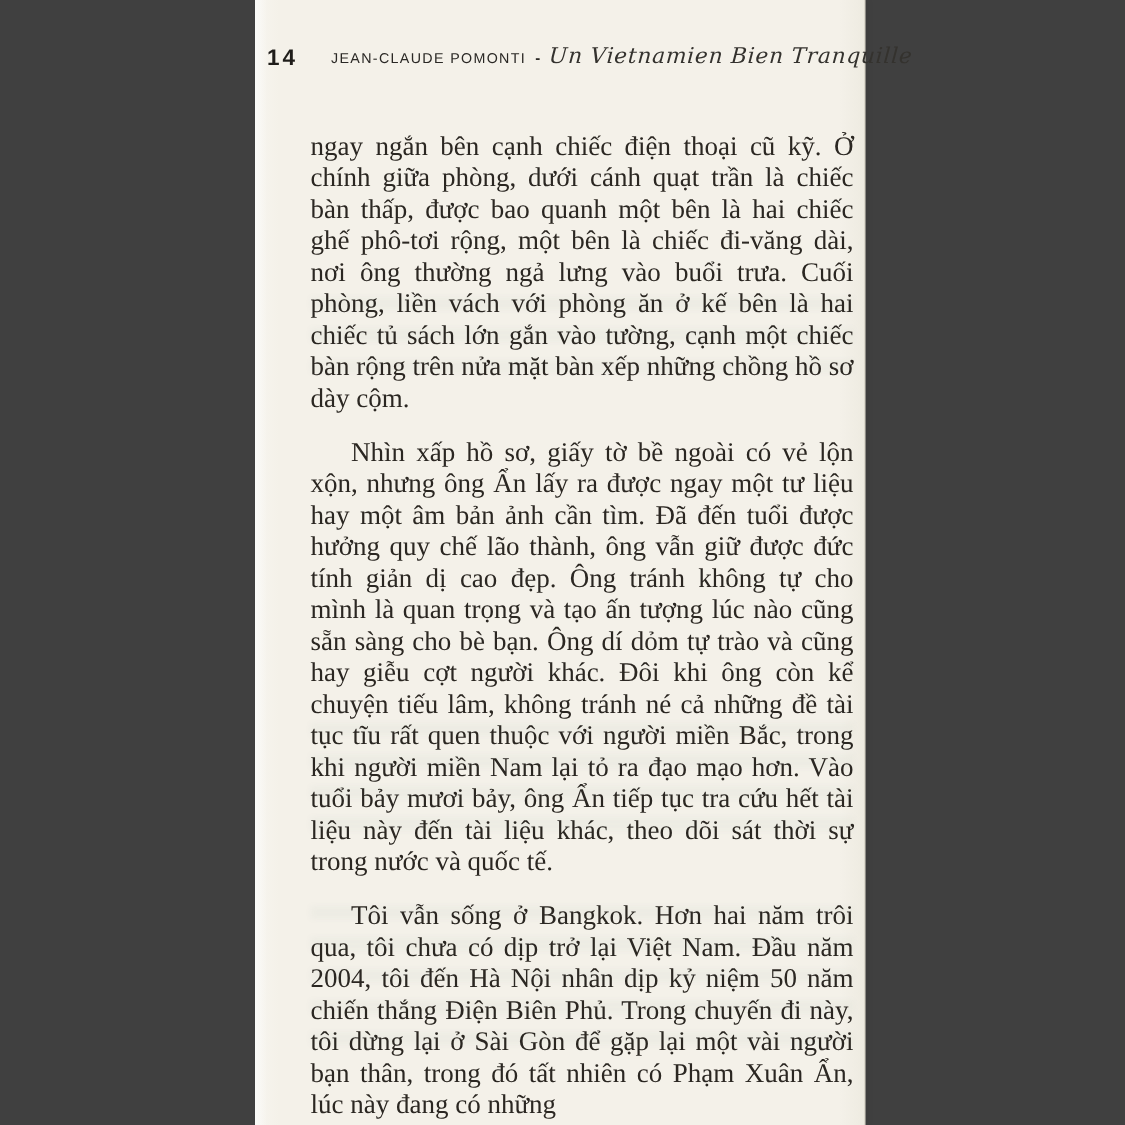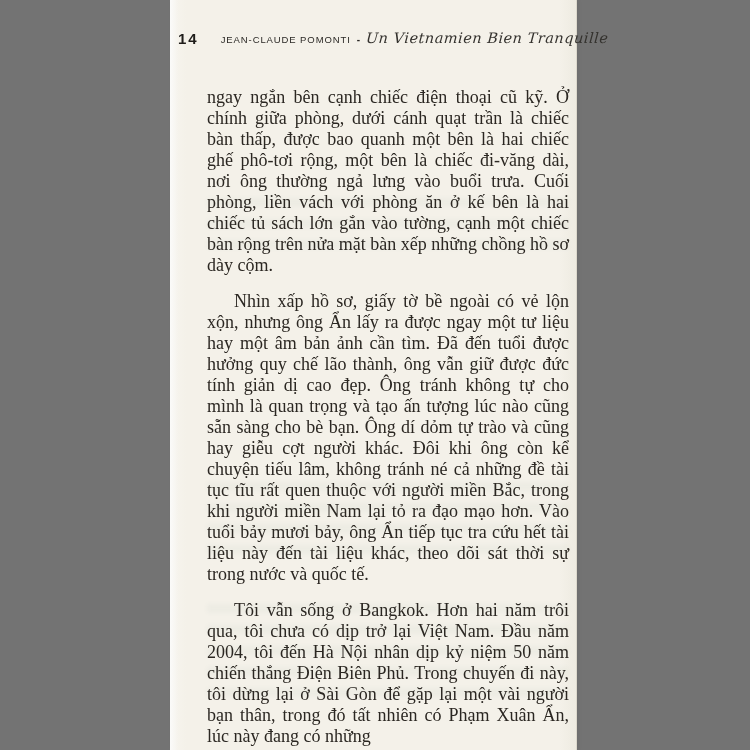--- a/index.html
+++ b/index.html
@@ -8,21 +8,21 @@
     width: 750px;
     height: 750px;
     overflow: hidden;
     background: #fbfbfa;
     font-family: "Liberation Serif", "DejaVu Serif", serif;
   }
   .canvas {
     position: relative;
     width: 750px;
     height: 750px;
-    background: #737373;
+    background: #404040;
   }
   
   .paper {
     position: absolute;
     left: 170px;
     top: 0;
     width: 406px;
     height: 750px;
     background: linear-gradient(to right, #f7f5ef 0%, #f4f1e9 4%, #f4f1e9 96%, #eeebe1 100%);
     border-right: 1px solid #ddd9cd;

